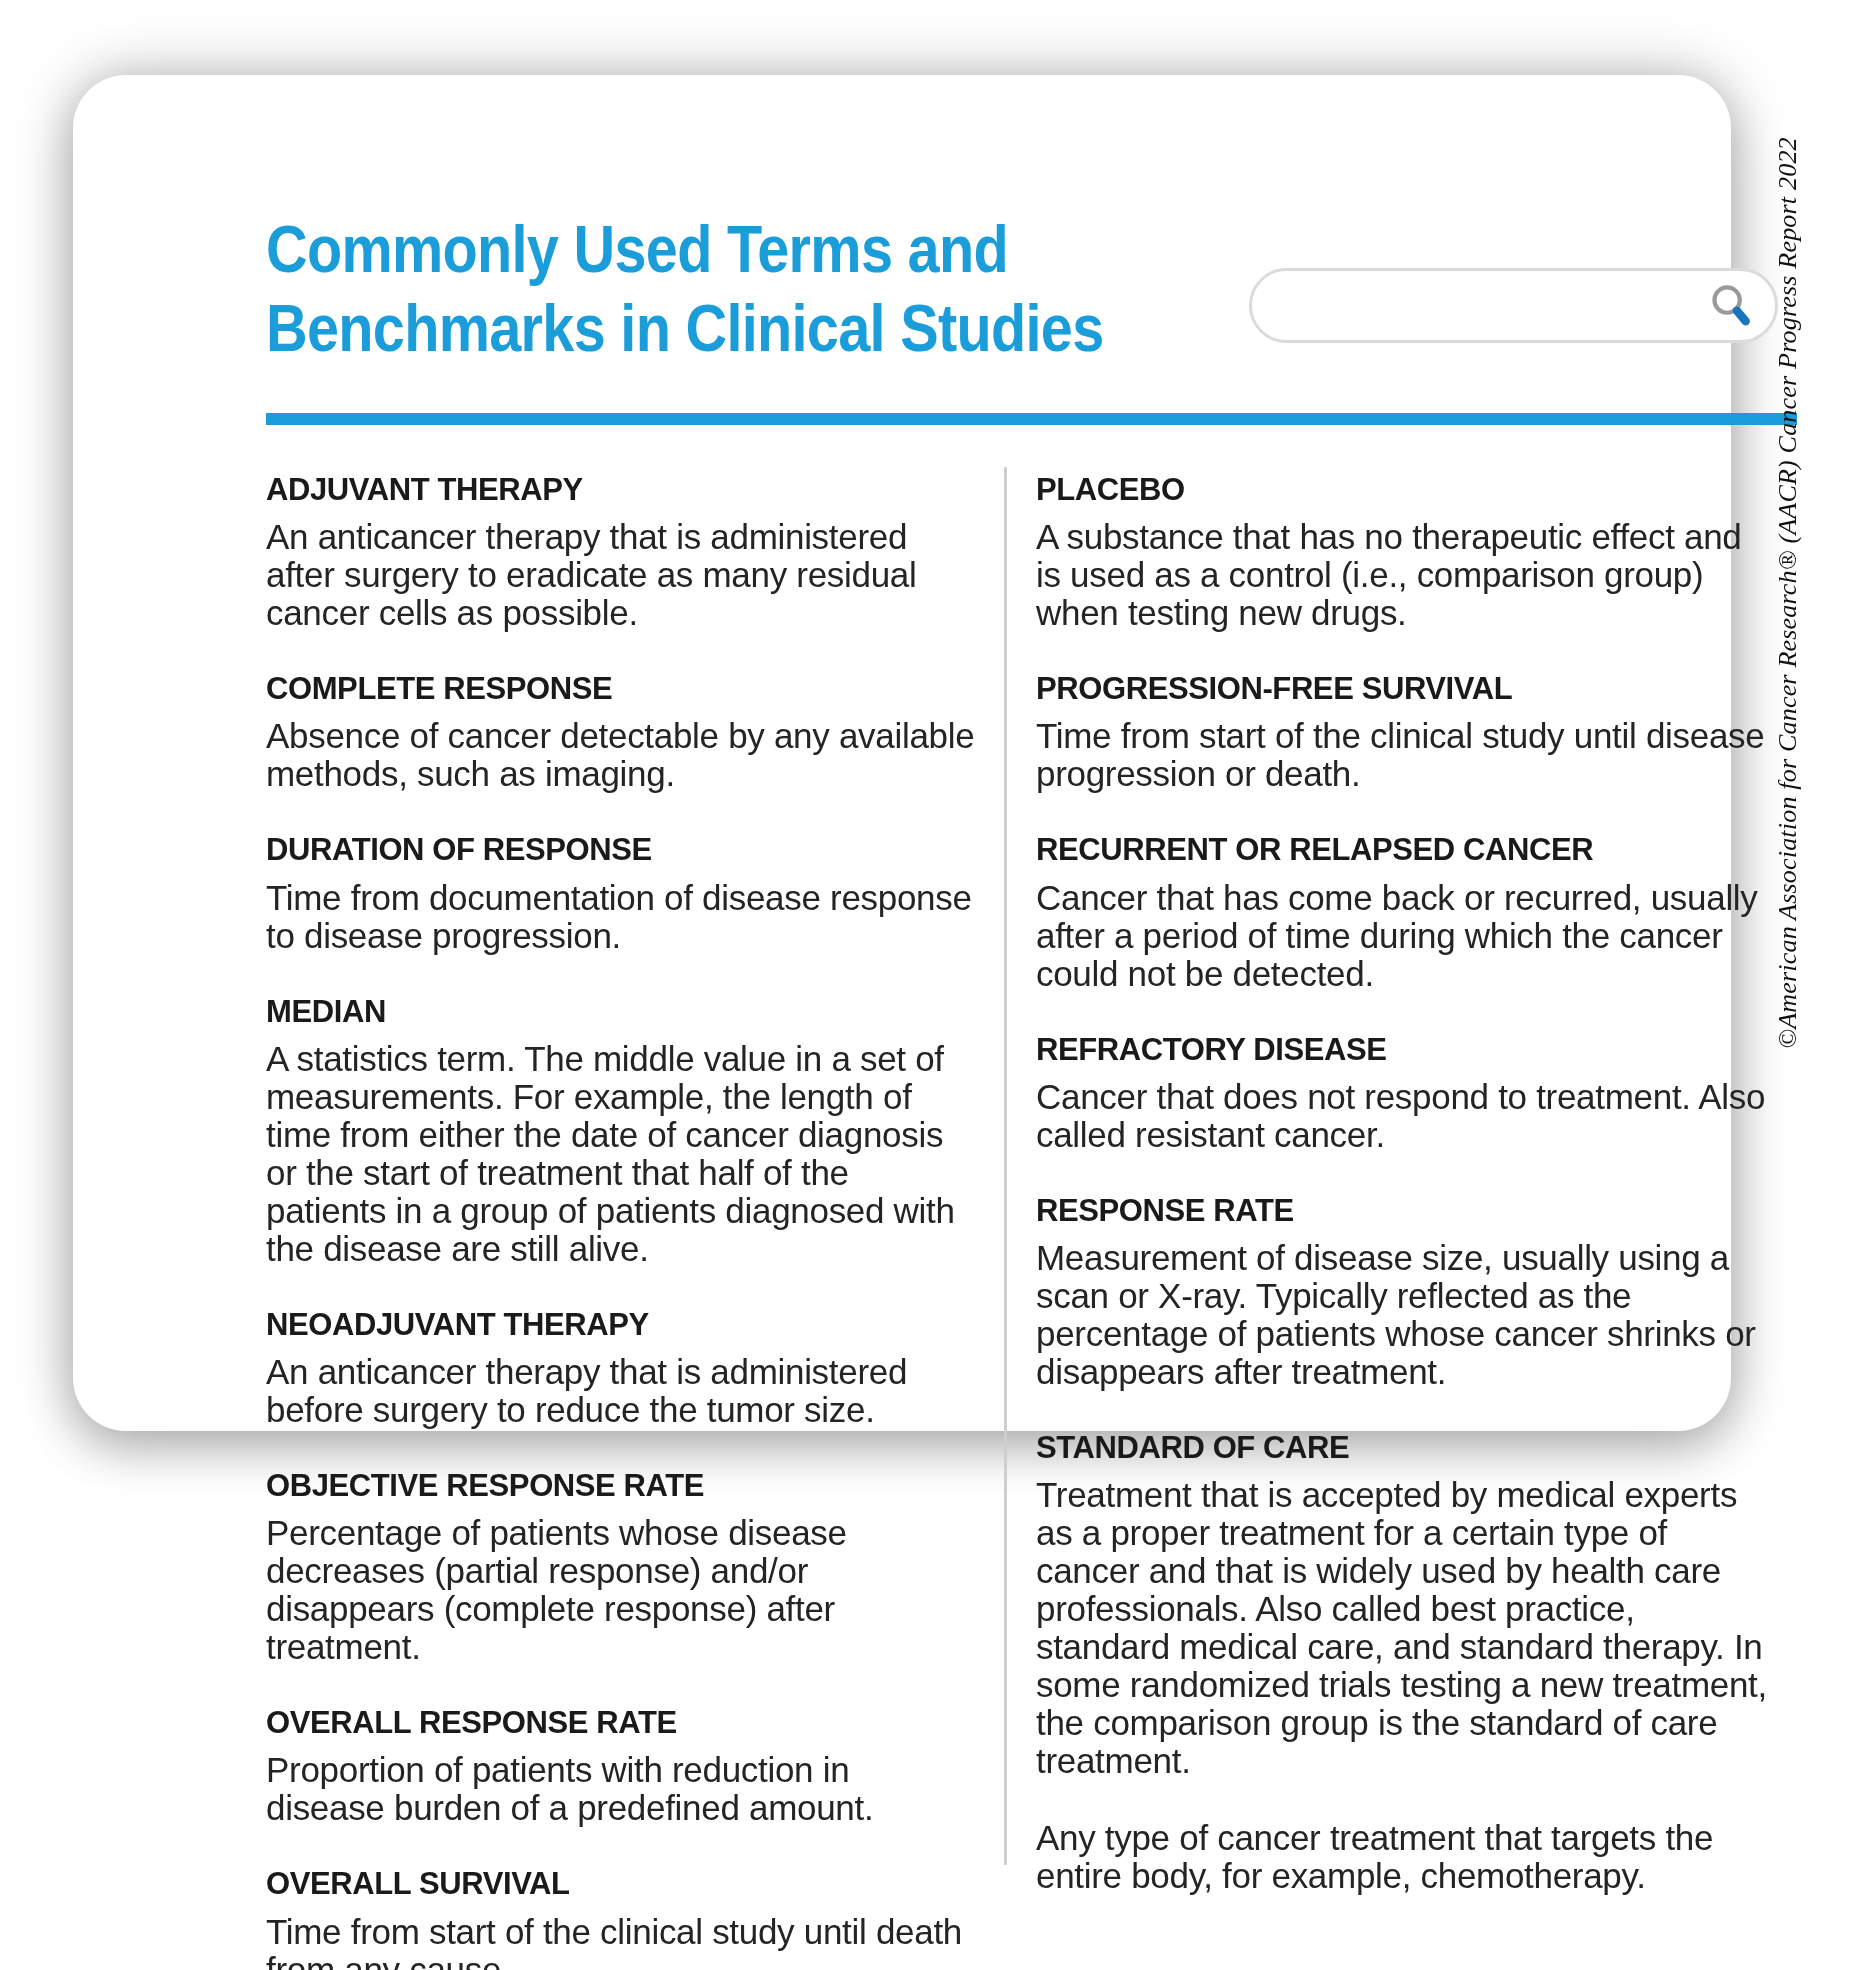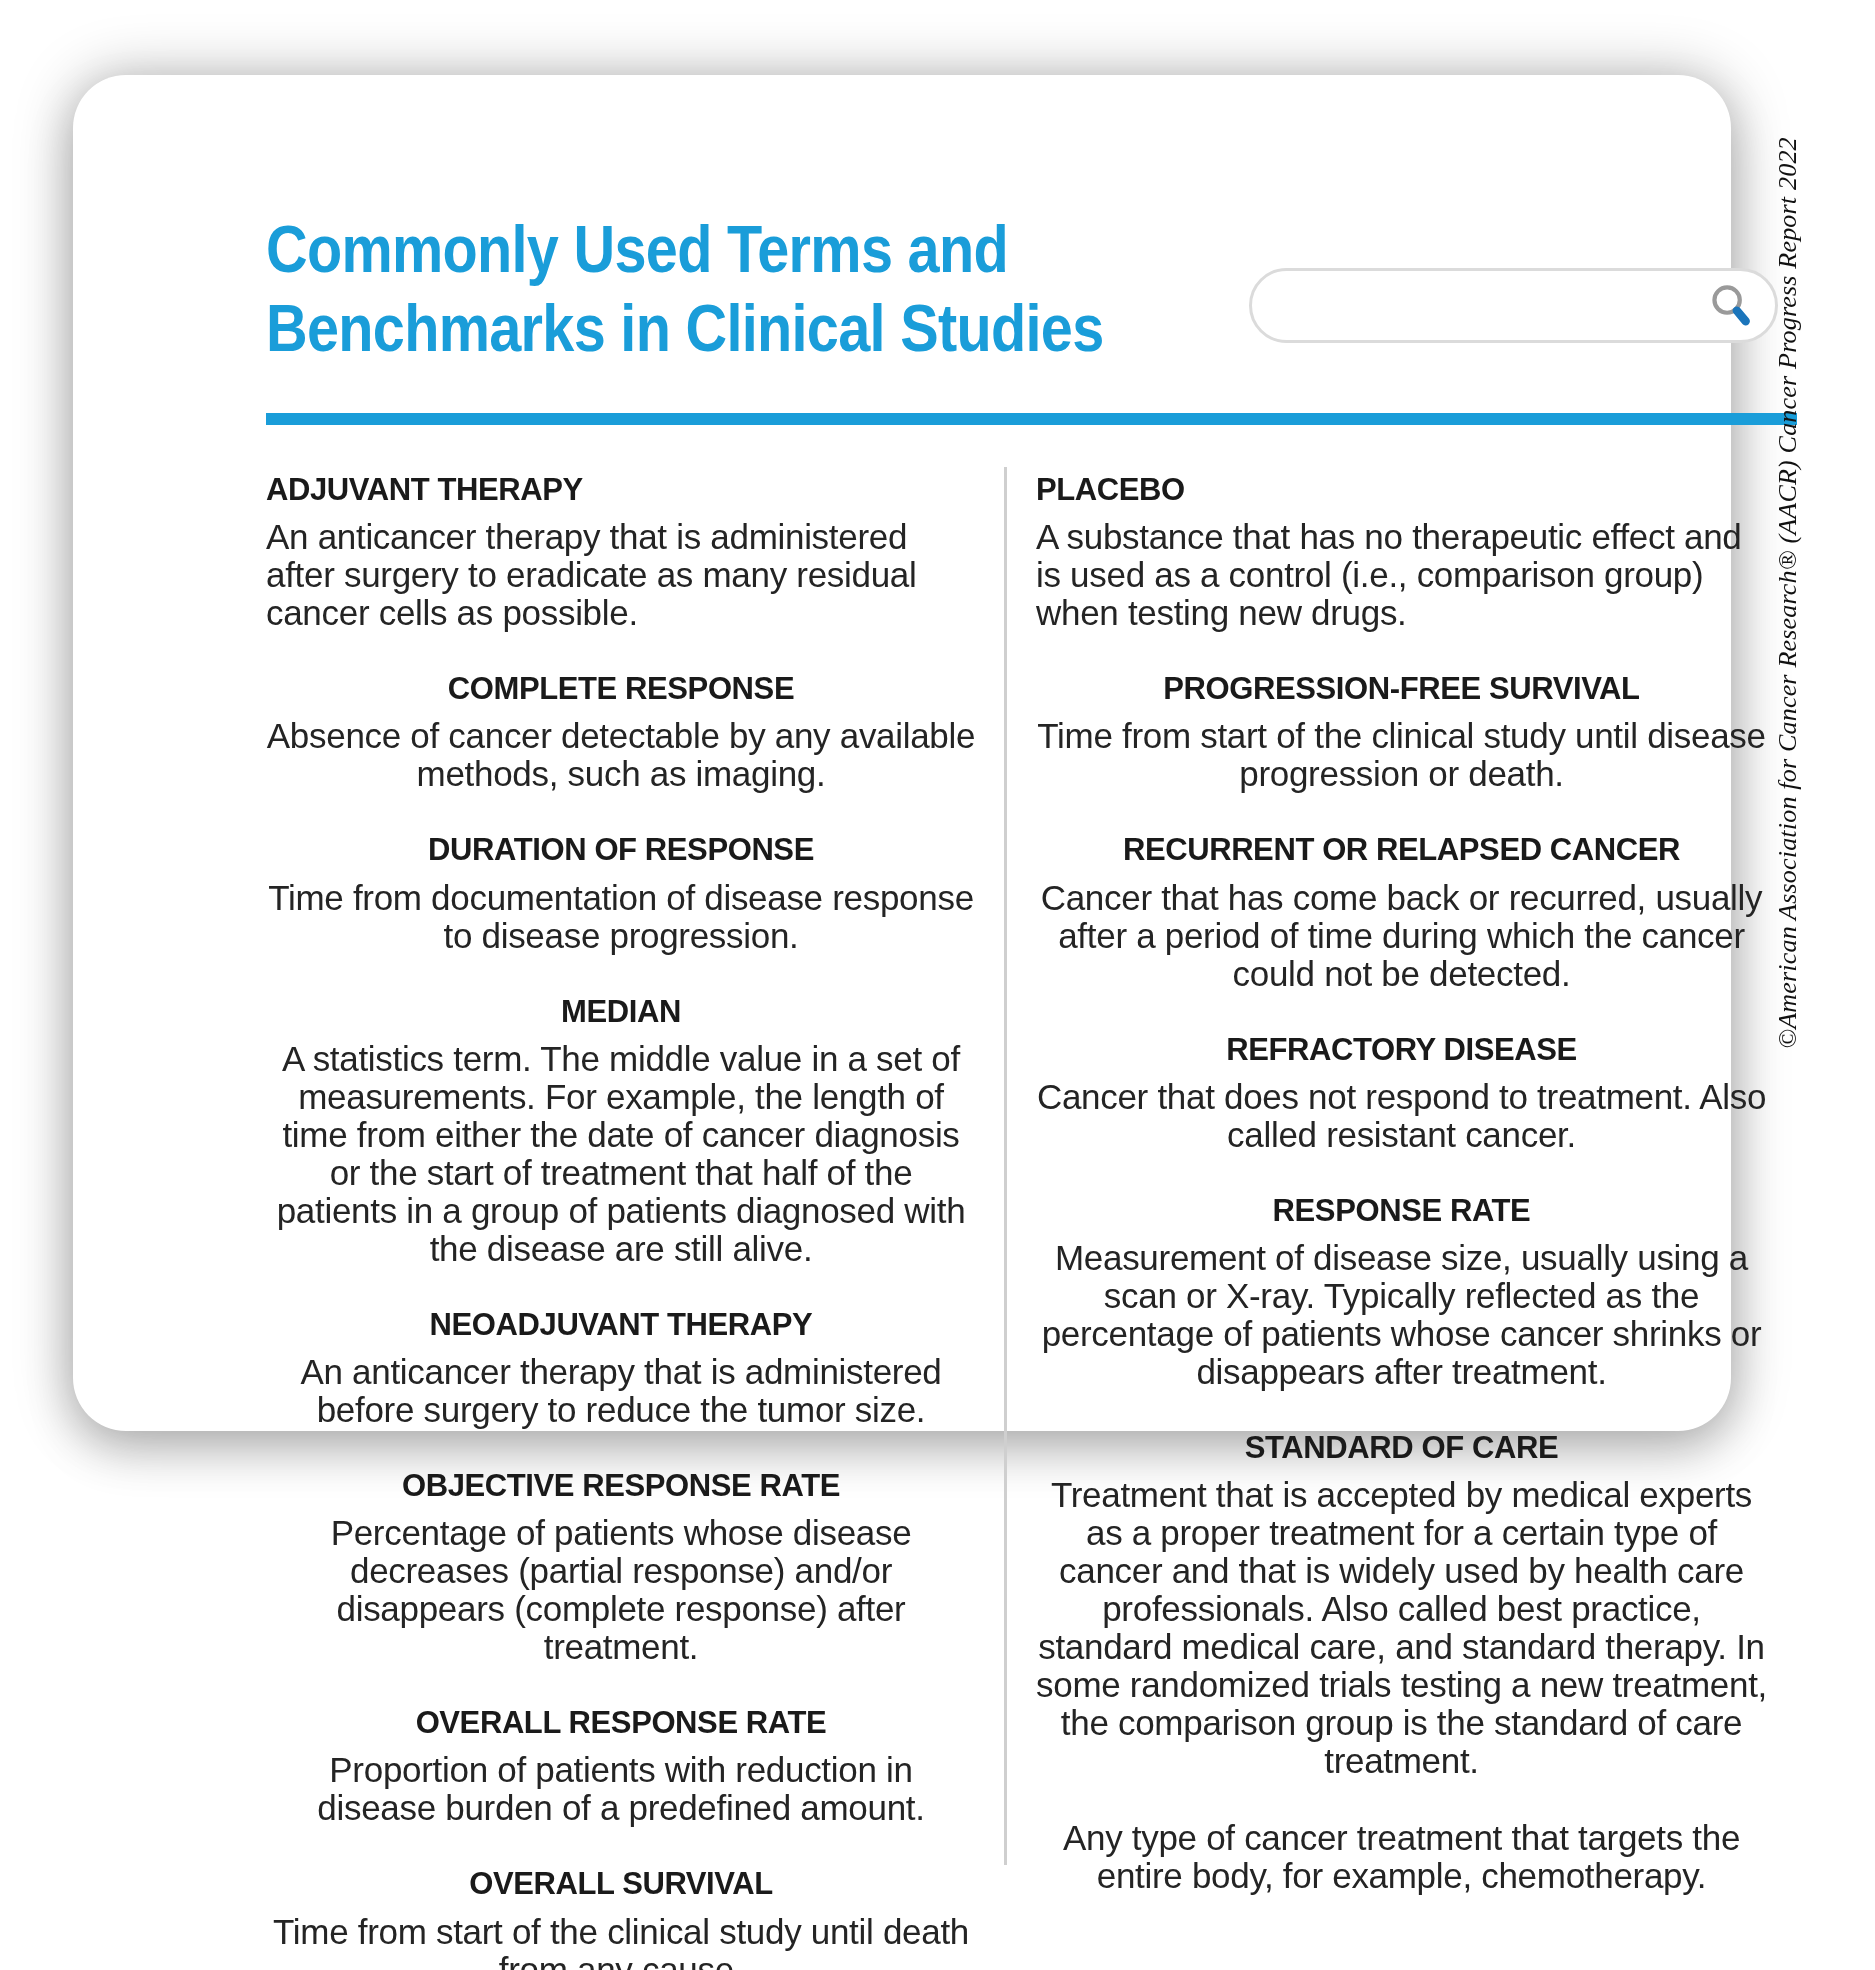--- a/index.html
+++ b/index.html
@@ -60,21 +60,21 @@
     position:absolute;left:193px;top:397px;width:1510px;
   }
   .gcol{position:absolute;top:0;}
   .col-left{left:0;width:710px;}
   .col-right{left:770px;width:731px;}
   .column-divider{
     position:absolute;left:931px;top:392px;
     width:2.5px;height:1398px;
     background:var(--divider,#CFCFCF);
   }
-  .term + .term{margin-top:39px;text-align:center;}
+  .term + .term{margin-top:39px;}
   .term-name{
     font-size:31px;font-weight:bold;
     color:var(--heading,#1A1A1A);
     letter-spacing:-0.4px;line-height:36px;
   }
   .term-def{
     margin-top:10.2px;
     font-size:35px;line-height:38px;
     color:var(--body,#242424);
     letter-spacing:-0.3px;

